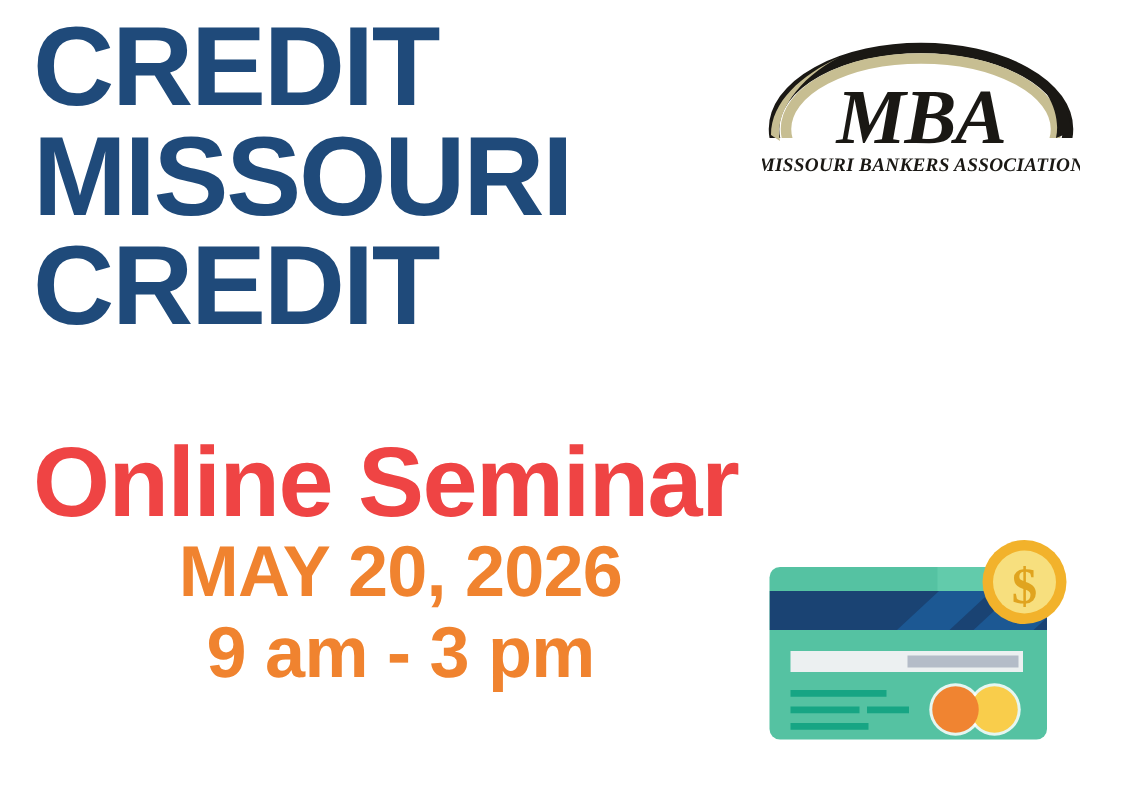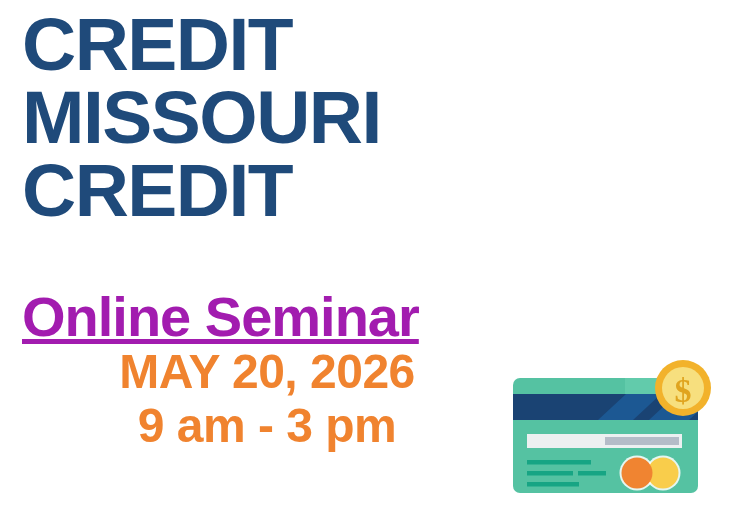--- a/index.html
+++ b/index.html
@@ -34,28 +34,27 @@
     font-weight: bold;
     font-size: 75px;
     line-height: 0.97;
     letter-spacing: -1.5px;
     white-space: nowrap;
   }
 
   
   .subtitle-line {
     display: block;
-    color: #a21caf;
+    color: #ef4444;
     font-family: "Liberation Sans", sans-serif;
     font-weight: bold;
-    font-size: 56px;
+    font-size: 66px;
     line-height: 1.02;
     letter-spacing: -1px;
     white-space: nowrap;
-    text-decoration: underline;
   }
 
   .detail-line {
     display: block;
     color: #F0832F;
     font-family: "Liberation Sans", sans-serif;
     font-weight: bold;
     font-size: 48px;
     line-height: 1.12;
     letter-spacing: -0.5px;
@@ -100,20 +99,42 @@
     <span class="headline-line">MISSOURI</span>
     <span class="headline-line">CREDIT</span>
   </div>
 
   <div class="detail-block">
     <span class="subtitle-line">Online Seminar</span>
     <span class="detail-line">MAY 20, 2026</span>
     <span class="detail-line">9 am - 3 pm</span>
   </div>
 
+  <div class="logo-wrap">
+    <svg width="212" height="100" viewBox="0 0 212 100" xmlns="http://www.w3.org/2000/svg">
+      <defs>
+        <clipPath id="arcClip">
+          <rect x="0" y="0" width="212" height="70"></rect>
+        </clipPath>
+      </defs>
+
+      <g clip-path="url(#arcClip)">
+        <ellipse cx="106" cy="64" rx="98" ry="54" fill="none" stroke="#1A1814" stroke-width="7"></ellipse>
+
+        <ellipse cx="106" cy="64" rx="90" ry="47" fill="none" stroke="#C7BE92" stroke-width="7"></ellipse>
+      </g>
+
+      <path d="M 196 70 C 200 52 188 28 160 15 C 186 26 206 44 206 66 Z" fill="#1A1814"></path>
+      <path d="M 12 72 C 8 54 24 30 52 16 C 26 28 6 46 6 68 Z" fill="#C7BE92"></path>
+
+      <text x="106" y="73" text-anchor="middle" font-family="'Liberation Serif', serif" font-weight="bold" font-style="italic" font-size="52" letter-spacing="-1" fill="#1A1814">MBA</text>
+
+      <text x="106" y="92" text-anchor="middle" font-family="'Liberation Serif', serif" font-weight="bold" font-style="italic" font-size="12.8" letter-spacing="0.2" fill="#1A1814">MISSOURI BANKERS ASSOCIATION</text>
+    </svg>
+  </div>
 
   <div class="card-wrap">
     <svg width="215" height="150" viewBox="0 0 215 150" xmlns="http://www.w3.org/2000/svg">
       <defs>
         <clipPath id="cardClip">
           <rect x="8" y="26" width="185" height="115" rx="7" ry="7"></rect>
         </clipPath>
         <clipPath id="stripeClip">
           <rect x="8" y="42" width="185" height="26"></rect>
         </clipPath>

